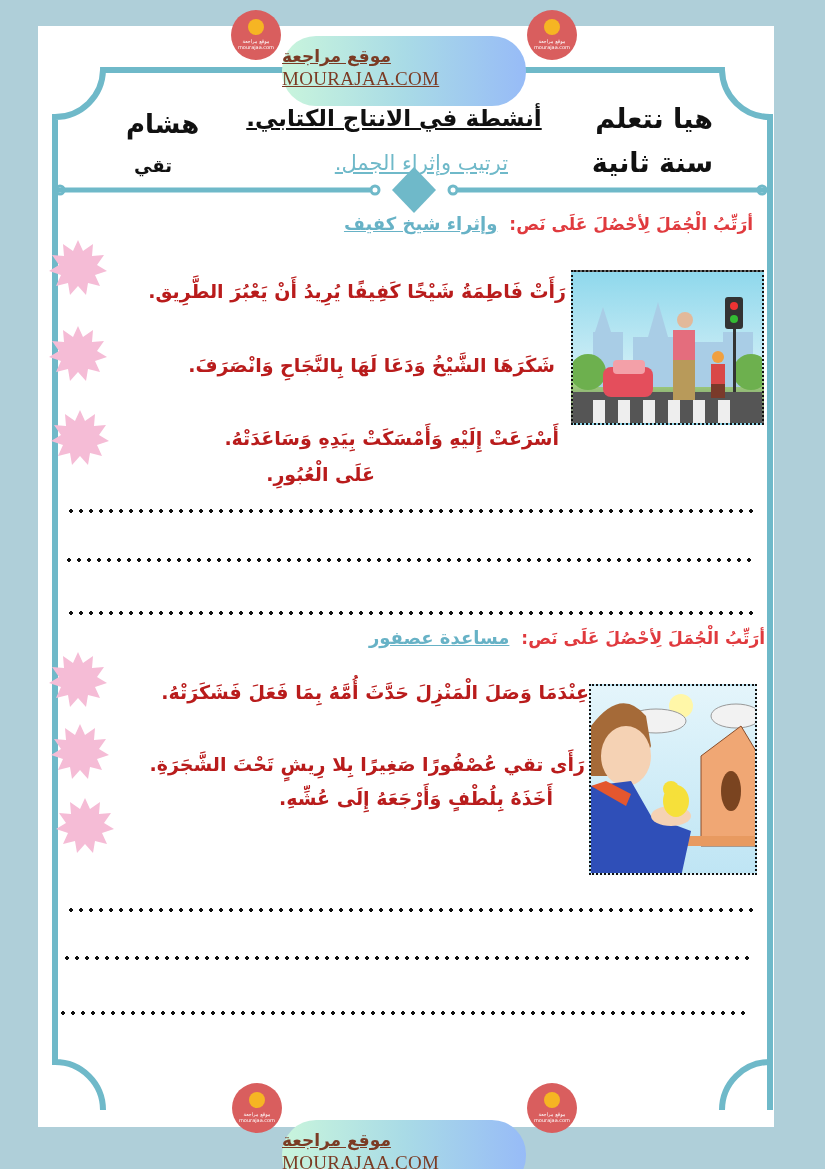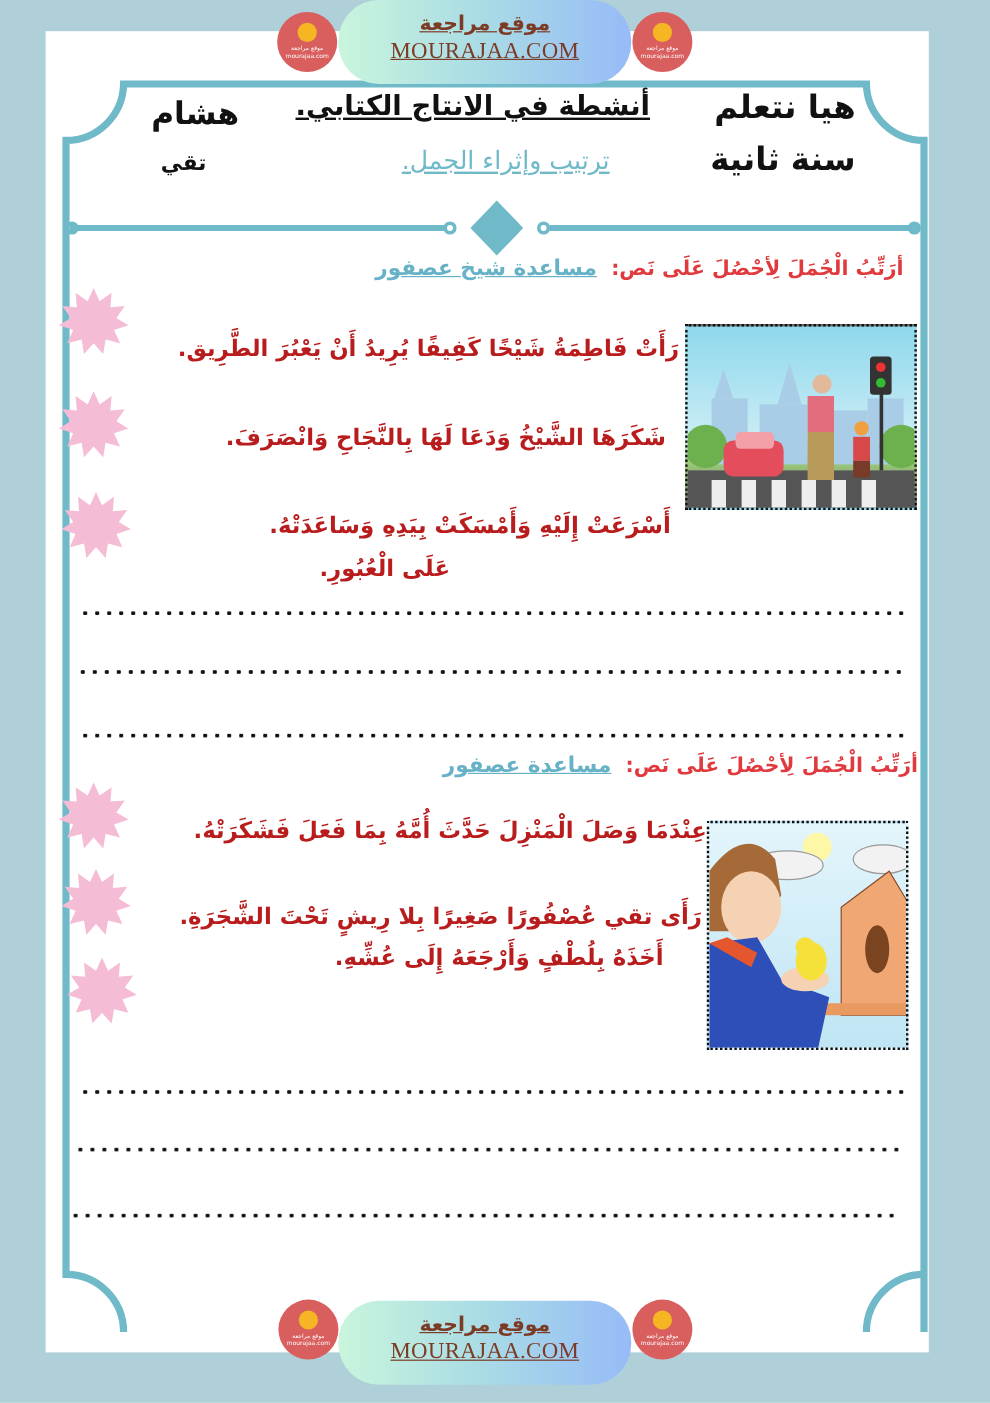--- a/index.html
+++ b/index.html
@@ -17,22 +17,23 @@
     }
     .frame-svg { position: absolute; left: 0; top: 0; width: 825px; height: 1169px; pointer-events: none; }
 
     
     .banner {
       position: absolute;
       left: 282px;
       width: 244px; height: 70px;
       border-radius: 34px;
       background: linear-gradient(90deg, #c9f5dc 0%, #a9dbe6 50%, #97bbf7 100%);
-      text-align: center;
+      text-align: left;
       color: #7b3b24;
+      margin-top: 36px;
     }
     .banner.top { top: 0; }
     .banner.bottom { top: 1084px; }
     .banner .ar {
       display: block;
       font-family: "DejaVu Sans", sans-serif;
       font-weight: bold;
       font-size: 17px;
       text-decoration: underline;
       padding-top: 9px;
@@ -72,20 +73,21 @@
     .badge.bl { left: 232px; top: 1083px; }
     .badge.br { left: 527px; top: 1083px; }
 
     
     .hdr-text {
       position: absolute;
       font-family: "DejaVu Sans", sans-serif;
       font-weight: bold;
       direction: rtl;
       color: #111;
+      margin-top: 29px;
     }
     .hdr-right1 { right: 112px; top: 74px; font-size: 27px; }
     .hdr-right2 { right: 112px; top: 118px; font-size: 27px; }
     .hdr-left1 { left: 126px; top: 80px; font-size: 26px; }
     .hdr-left2 { left: 134px; top: 126px; font-size: 18px; }
     .hdr-title { left: 244px; top: 76px; width: 300px; text-align: center; font-size: 23px; text-decoration: underline; }
     .hdr-sub { left: 278px; top: 122px; width: 230px; text-align: right; font-size: 21px; color: #6fb9c9; text-decoration: underline; font-weight: normal; }
 
     
     .section-title {
@@ -174,21 +176,21 @@
 
 <div class="hdr-text hdr-right1">هيا نتعلم</div>
 <div class="hdr-text hdr-right2">سنة ثانية</div>
 <div class="hdr-text hdr-left1">هشام</div>
 <div class="hdr-text hdr-left2">تقي</div>
 <div class="hdr-text hdr-title">أنشطة في الانتاج الكتابي.</div>
 <div class="hdr-text hdr-sub">ترتيب وإثراء الجمل.</div>
 
 <div class="section-title s1-title">
   <span>أرَتِّبُ الْجُمَلَ لِأحْصُلَ عَلَى نَص:</span>
-  <span class="story">مساعدة شيخ عصفور</span>
+  <span class="story">وإثراء شيخ كفيف</span>
 </div>
 
 <svg class="star" style="left:48px;top:238px" viewBox="0 0 60 60">
     <polygon fill="#f5bcd6" points="30,2 35,13 45,6 44,18 56,17 49,27 59,33 47,37 52,48 40,45 38,57 30,48 22,57 20,45 8,48 13,37 1,33 11,27 4,17 16,18 15,6 25,13"></polygon>
   </svg>
 <svg class="star" style="left:48px;top:324px" viewBox="0 0 60 60">
     <polygon fill="#f5bcd6" points="30,2 35,13 45,6 44,18 56,17 49,27 59,33 47,37 52,48 40,45 38,57 30,48 22,57 20,45 8,48 13,37 1,33 11,27 4,17 16,18 15,6 25,13"></polygon>
   </svg>
 <svg class="star" style="left:50px;top:408px" viewBox="0 0 60 60">
     <polygon fill="#f5bcd6" points="30,2 35,13 45,6 44,18 56,17 49,27 59,33 47,37 52,48 40,45 38,57 30,48 22,57 20,45 8,48 13,37 1,33 11,27 4,17 16,18 15,6 25,13"></polygon>

